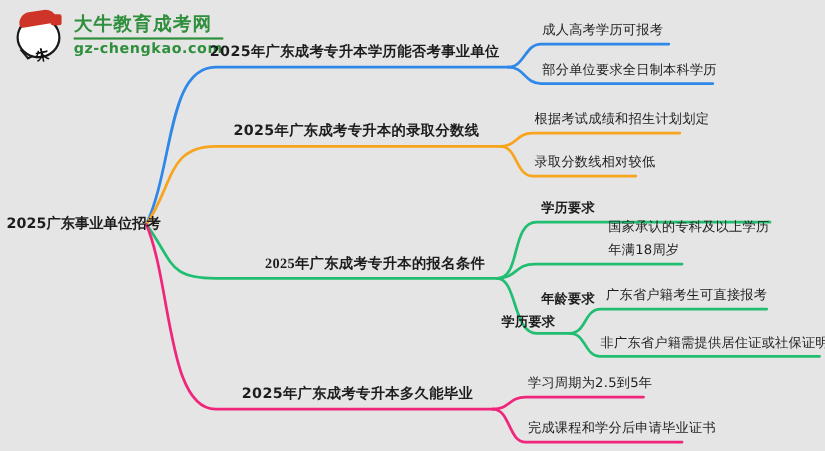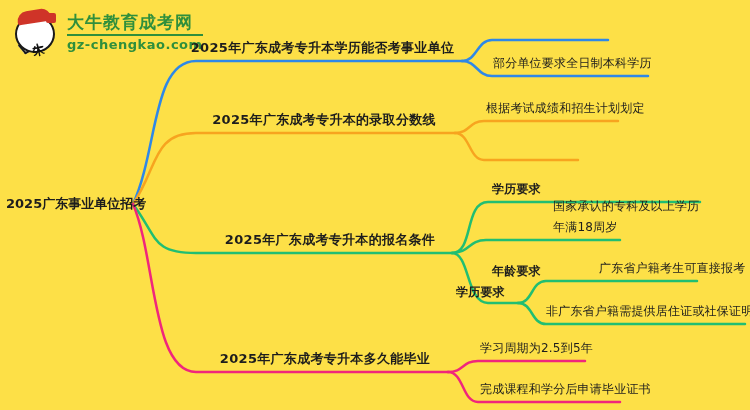--- a/index.html
+++ b/index.html
@@ -1,17 +1,17 @@
 <!DOCTYPE html>
 <html><head>
 <meta charset="utf-8">
 <style>
   html,body{margin:0;padding:0;background:#ffffff;}
   .canvas{
-    position:relative;width:750px;height:410px;background:#fde047;overflow:hidden;
+    position:relative;width:750px;height:410px;background:#e5e5e5;overflow:hidden;
     font-family:"DejaVu Sans","Liberation Sans",sans-serif;
   }
   svg.links{position:absolute;left:0;top:0;}
   .node{position:absolute;color:#1d1d1d;white-space:nowrap;line-height:1.25;}
   .root-node{font-size:13px;font-weight:600;}
   .title{font-size:13px;font-weight:600;letter-spacing:.3px;text-align:center;}
   .child{font-size:12px;font-weight:500;letter-spacing:.2px;}
   .sublabel{font-size:12px;font-weight:700;letter-spacing:.2px;}
 
   
@@ -74,31 +74,33 @@
     <div class="logo-text">
       <div class="brand" style="color: rgb(47, 143, 60);">大牛教育成考网</div>
       <div class="divider" style="background-color: rgb(47, 143, 60);"></div>
       <div class="domain" style="color: rgb(47, 143, 60);">gz-chengkao.com</div>
     </div>
   </div>
 
   <div class="node root-node" style="left:6px;top:196px;">2025广东事业单位招考</div>
 
   <div class="node title" style="left:180px;top:40px;width:285px;">2025年广东成考专升本学历能否考事业单位</div>
+  <div class="node child" style="left:493px;top:20px;">成人高考学历可报考</div>
   <div class="node child" style="left:493px;top:56px;">部分单位要求全日制本科学历</div>
 
   <div class="node title" style="left:193px;top:112px;width:262px;">2025年广东成考专升本的录取分数线</div>
   <div class="node child" style="left:486px;top:101px;">根据考试成绩和招生计划划定</div>
+  <div class="node child" style="left:486px;top:140px;">录取分数线相对较低</div>
 
-  <div class="node title" style="left:204px;top:232px;width:252px;">2025年广东成考专升本的报名条件</div>
+  <div class="node title" style="left:215px;top:232px;width:252px;font-family:Liberation Serif, serif;">2025年广东成考专升本的报名条件</div>
   <div class="node sublabel" style="left:492px;top:182px;">学历要求</div>
   <div class="node child" style="left:553px;top:199px;">国家承认的专科及以上学历</div>
   <div class="node sublabel" style="left:492px;top:220px;margin-top:44px;">年龄要求</div>
   <div class="node child" style="left:553px;top:220px;">年满18周岁</div>
   <div class="node sublabel" style="left:456px;top:285px;">学历要求</div>
-  <div class="node child" style="left:551px;top:261px;margin-left:48px;">广东省户籍考生可直接报考</div>
+  <div class="node child" style="left:551px;top:261px;">广东省户籍考生可直接报考</div>
   <div class="node child" style="left:546px;top:304px;">非广东省户籍需提供居住证或社保证明</div>
 
   <div class="node title" style="left:200px;top:351px;width:250px;">2025年广东成考专升本多久能毕业</div>
   <div class="node child" style="left:480px;top:341px;">学习周期为2.5到5年</div>
   <div class="node child" style="left:480px;top:382px;">完成课程和学分后申请毕业证书</div>
 
 </div>
 
 </body></html>

